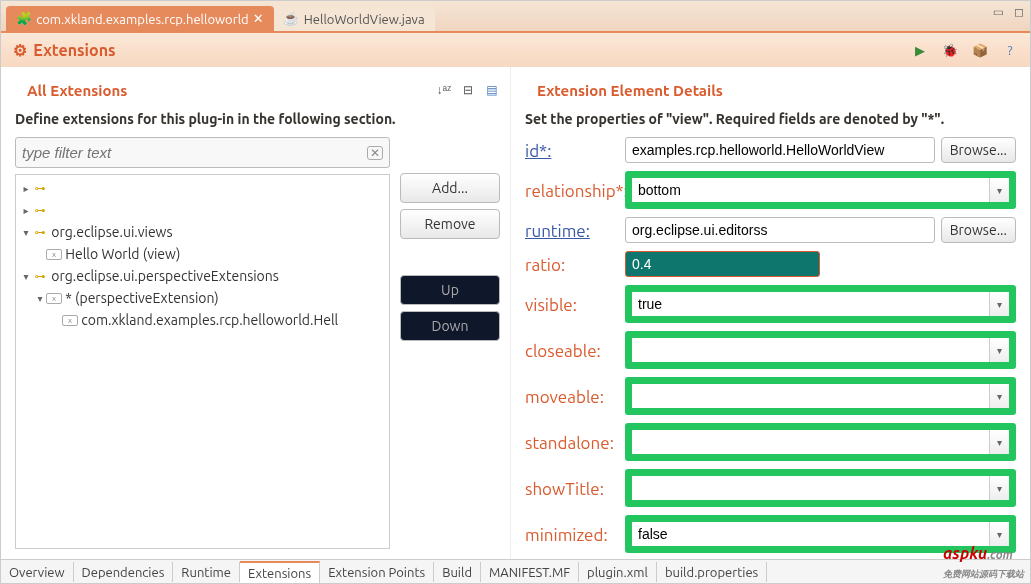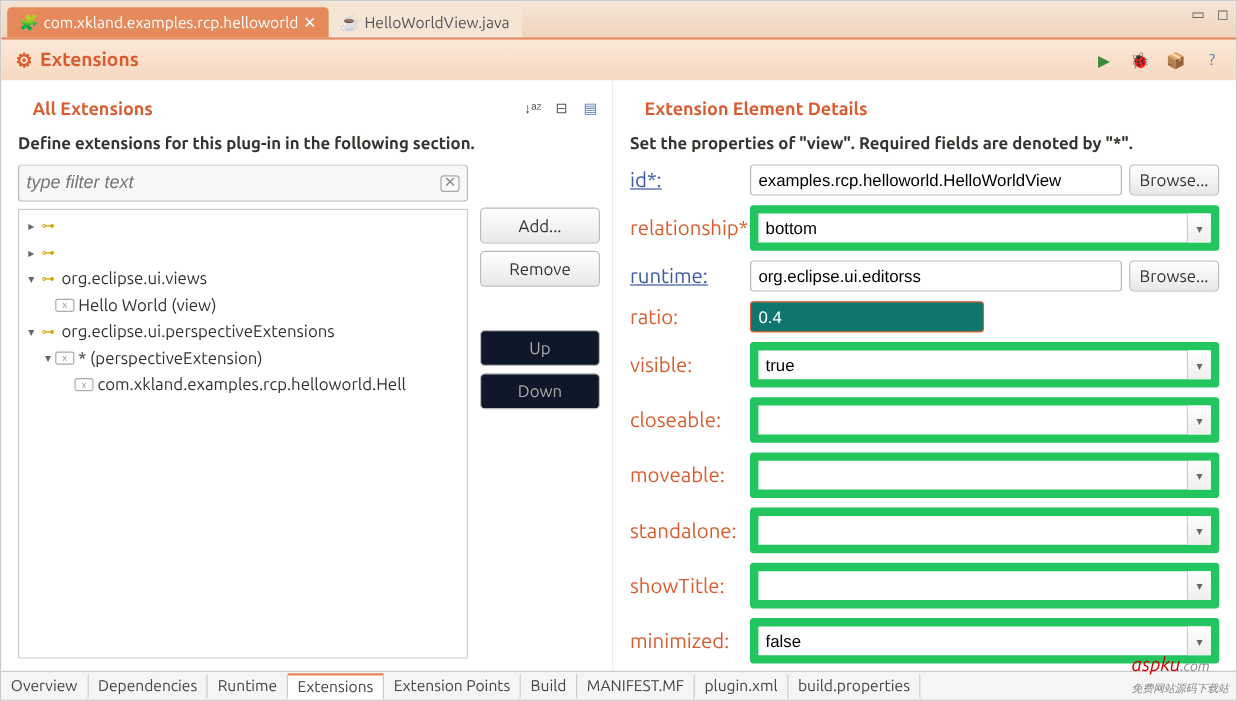--- a/index.html
+++ b/index.html
@@ -43,21 +43,21 @@
 .form-label.link { color: #3a58a8; text-decoration: underline; cursor: pointer; }
 .form-input { flex: 1; border: 1px solid #bbb; border-radius: 3px; padding: 4px 6px; font-size: 14px; background: #fff; }
 .form-input.sel { background: #0f766e; color: #fff; border-color: #d95b2e; }
 .browse-btn { border: 1px solid #bbb; border-radius: 4px; padding: 4px 8px; background: linear-gradient(#fff, #e8e8e8); font-size: 14px; cursor: pointer; text-align: center; }
 .combo { flex: 1; display: flex; border: 7px solid #22c55e; border-radius: 3px; }
 .combo input { flex: 1; border: none; padding: 4px 6px; font-size: 14px; outline: none; background: transparent; }
 .combo .caret { width: 20px; border-left: 1px solid #ccc; display: flex; align-items: center; justify-content: center; font-size: 10px; color: #666; cursor: pointer; background: linear-gradient(#fff,#eee); }
 .bottom-tabs { height: 24px; display: flex; align-items: center; background: #f5f5f5; border-top: 1px solid #ccc; font-size: 13px; position: relative; }
 .btab { padding: 3px 8px; border-right: 1px solid #ccc; cursor: pointer; color: #444; }
 .btab.active { background: #fff; border-top: 2px solid #e68a5c; }
-.watermark { position: absolute; right: 6px; bottom: 2px; font-size: 16px; font-weight: normal; font-style: italic; margin-top: 28px; }
+.watermark { position: absolute; right: 6px; bottom: 2px; font-size: 16px; font-weight: bold; font-style: italic; margin-top: 28px; }
 .watermark .a { color: #c00; } .watermark .b { color: #888; font-size: 12px; }
 </style>
 </head>
 <body>
 
 <div class="tab-bar">
   <div class="editor-tab active">
     <span>🧩</span>
     <span>com.xkland.examples.rcp.helloworld</span>
     <span>✕</span>

